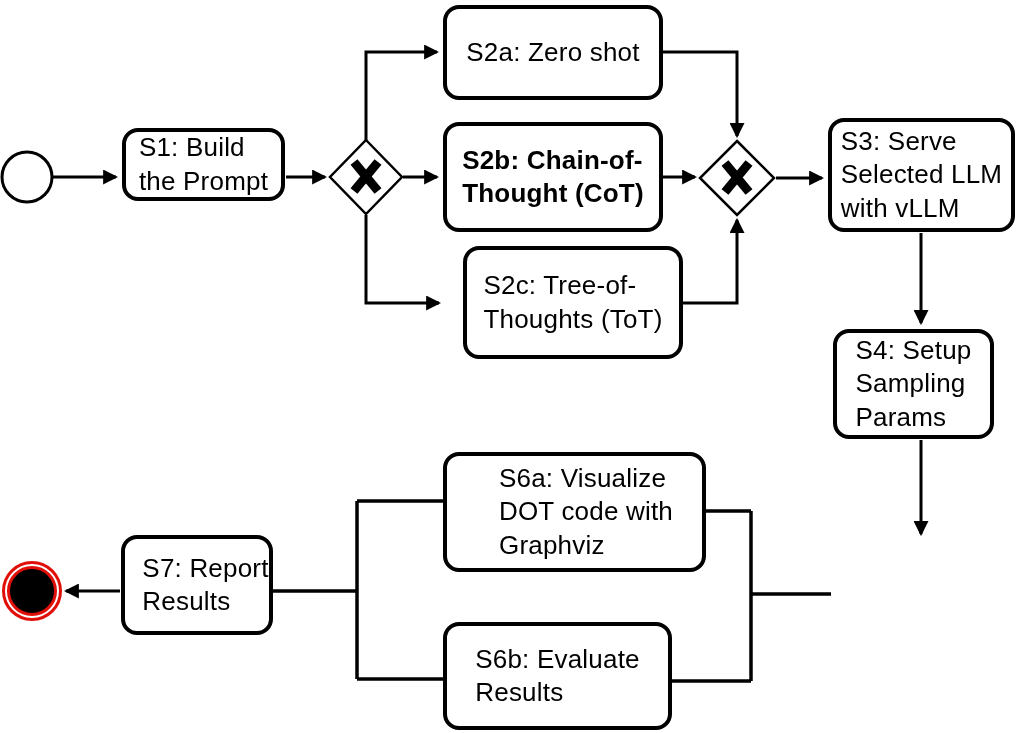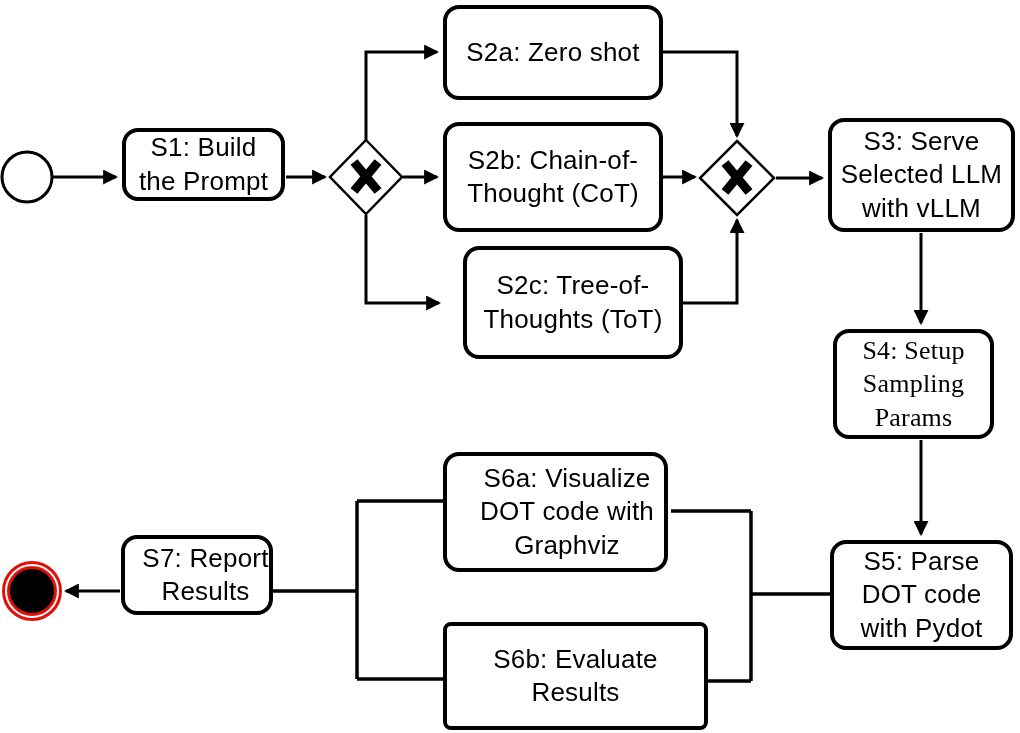--- a/index.html
+++ b/index.html
@@ -23,41 +23,41 @@
   }
   .task {
     position: absolute;
     box-sizing: border-box;
     border: 4px solid #000000;
     border-radius: 16px;
     background: #ffffff;
     display: flex;
     align-items: center;
     justify-content: center;
-    text-align: center;
+    text-align: left;
     z-index: 2;
   }
   .task-label {
     white-space: pre-line;
     font-size: 26px;
     line-height: 1.27;
     color: #000000;
     letter-spacing: 0.2px;
   }
   
   #n-s1  { left: 122px; top: 128px; width: 163px; height: 73px; }
   #n-s2a { left: 443px; top: 5px;   width: 220px; height: 95px;  }
-  #n-s2b { left: 443px; top: 122px; width: 220px; height: 110px; }
+  #n-s2b { left: 443px; top: 122px; width: 220px; height: 110px; font-weight: bold; }
   #n-s2c { left: 445px; top: 246px; width: 220px; height: 113px; margin-left: 18px; }
   #n-s3  { left: 828px; top: 118px; width: 187px; height: 114px; }
-  #n-s4  { left: 833px; top: 329px; width: 161px; height: 110px; font-family: Liberation Serif, serif; }
+  #n-s4  { left: 833px; top: 329px; width: 161px; height: 110px; }
   #n-s5  { left: 830px; top: 540px; width: 183px; height: 110px; }
-  #n-s6a { left: 443px; top: 452px; width: 225px; height: 120px; padding-left: 23px; }
-  #n-s6b { left: 443px; top: 622px; width: 265px; height: 108px; border-radius: 8px; }
-  #n-s7  { left: 121px; top: 535px; width: 152px; height: 80px; padding-left: 17px; }
+  #n-s6a { left: 443px; top: 452px; width: 263px; height: 120px; padding-left: 23px; }
+  #n-s6b { left: 443px; top: 622px; width: 229px; height: 108px; }
+  #n-s7  { left: 121px; top: 535px; width: 152px; height: 100px; padding-left: 17px; }
 </style>
 </head>
 <body>
 
 <div class="canvas">
 
   <svg class="edge-layer" viewBox="0 0 1020 733" xmlns="http://www.w3.org/2000/svg">
     <defs>
       <marker id="arrow" viewBox="0 0 10 10" refX="8.6" refY="5" markerWidth="5" markerHeight="5" orient="auto-start-reverse">
         <path d="M 0 0 L 10 5 L 0 10 z" fill="#000000"></path>
@@ -124,25 +124,20 @@
   <div class="task" id="n-s3">
     <span class="task-label">S3: Serve
 Selected LLM
 with vLLM</span>
   </div>
   <div class="task" id="n-s4">
     <span class="task-label">S4: Setup
 Sampling
 Params</span>
   </div>
-  <div class="task" id="n-s5">
-    <span class="task-label">S5: Parse
-DOT code
-with Pydot</span>
-  </div>
   <div class="task" id="n-s6a">
     <span class="task-label">S6a: Visualize
 DOT code with
 Graphviz</span>
   </div>
   <div class="task" id="n-s6b">
     <span class="task-label">S6b: Evaluate
 Results</span>
   </div>
   <div class="task" id="n-s7">

